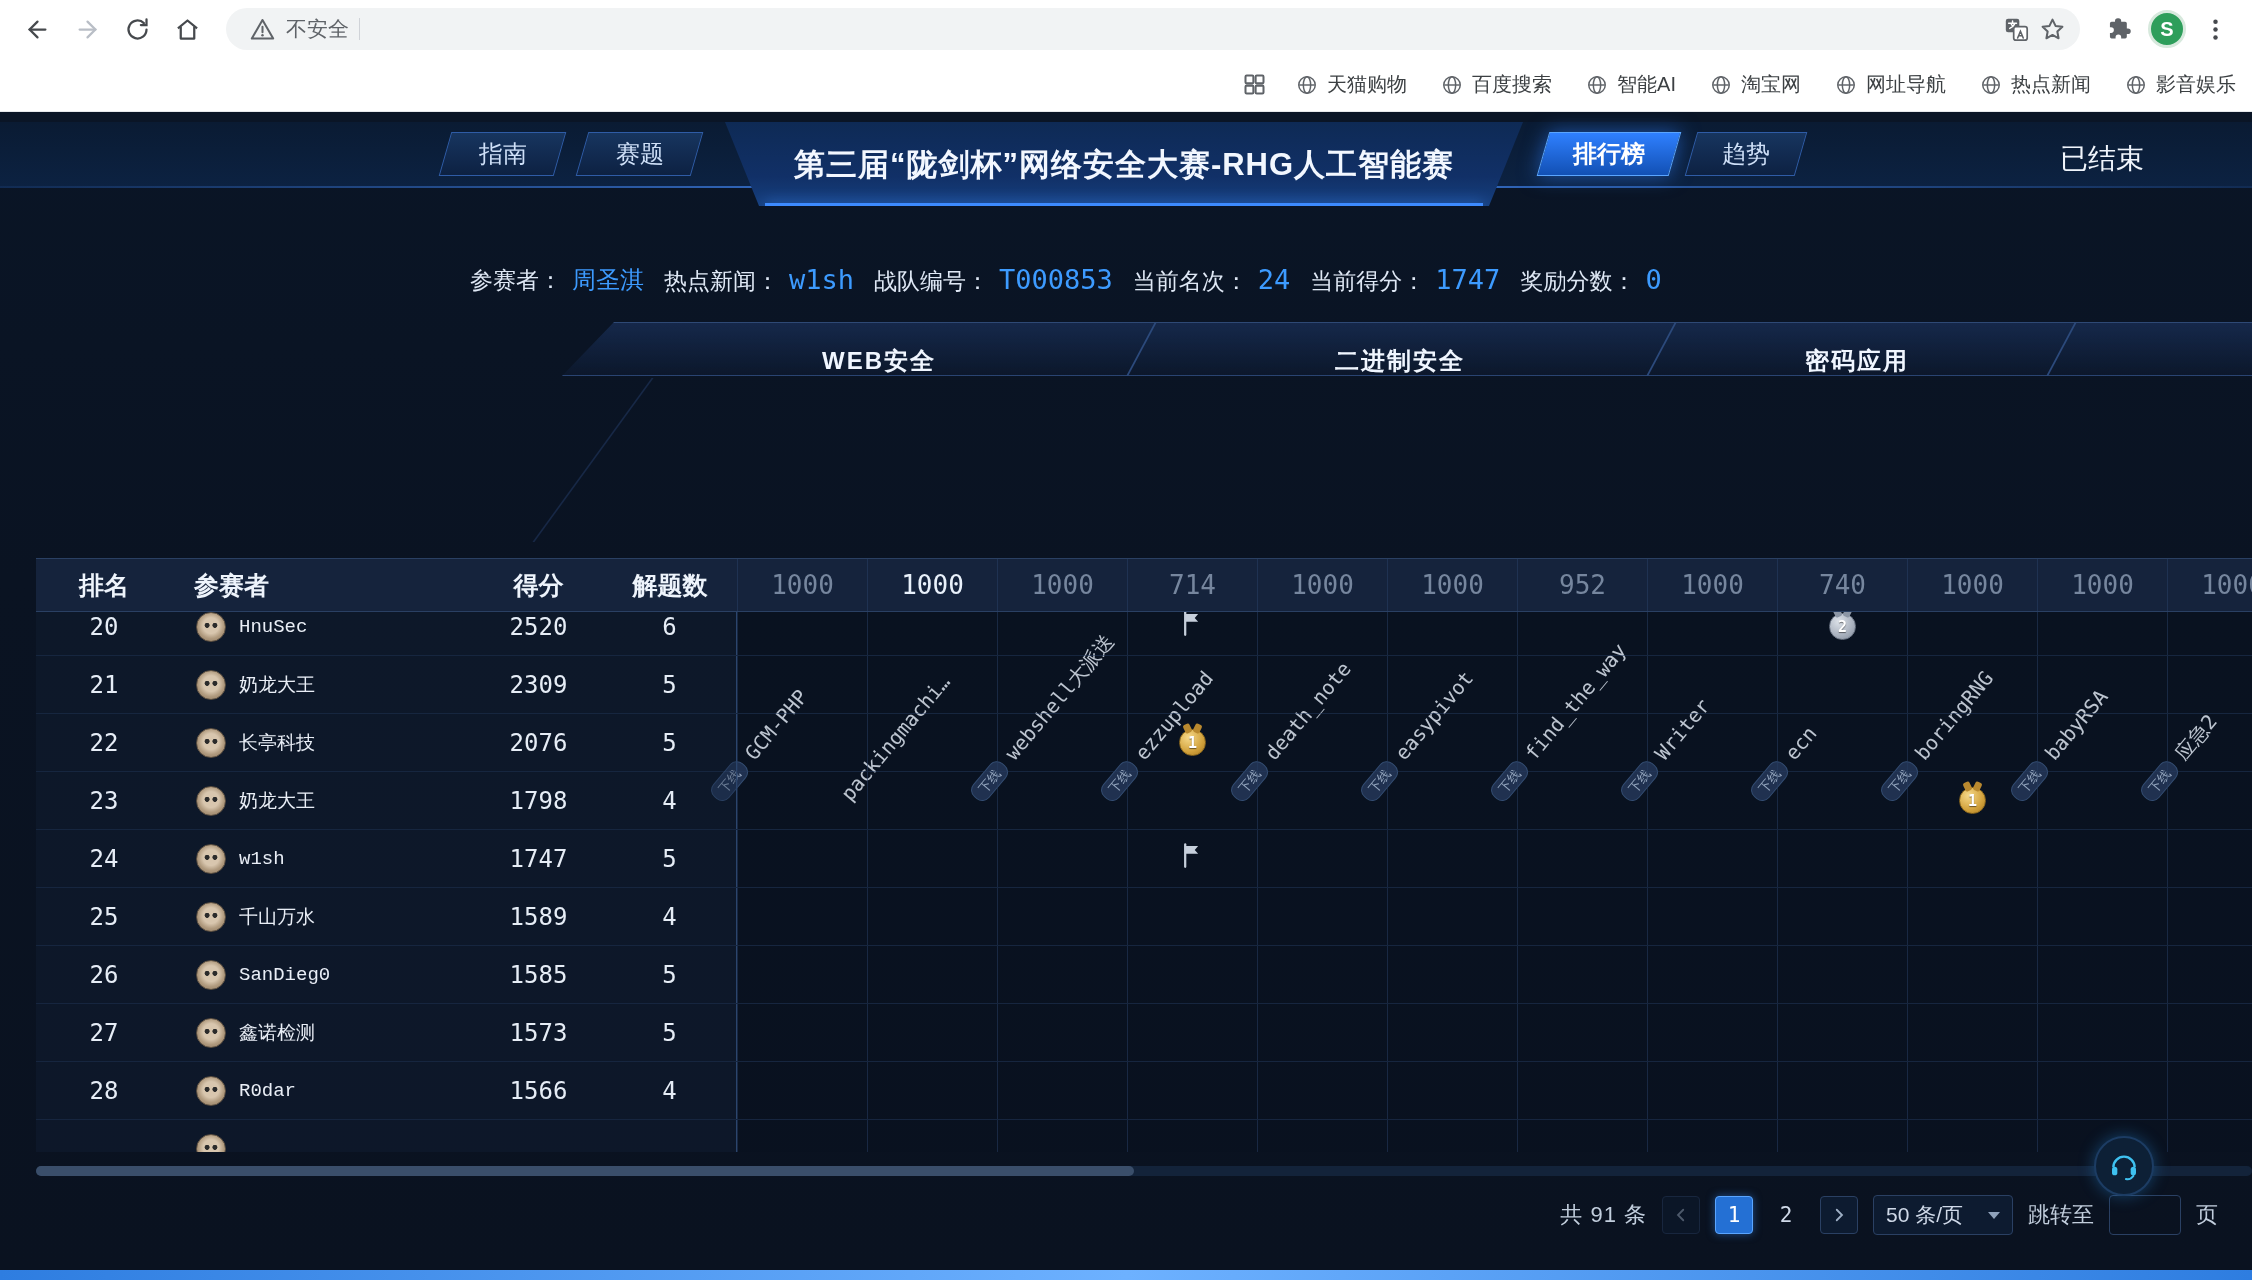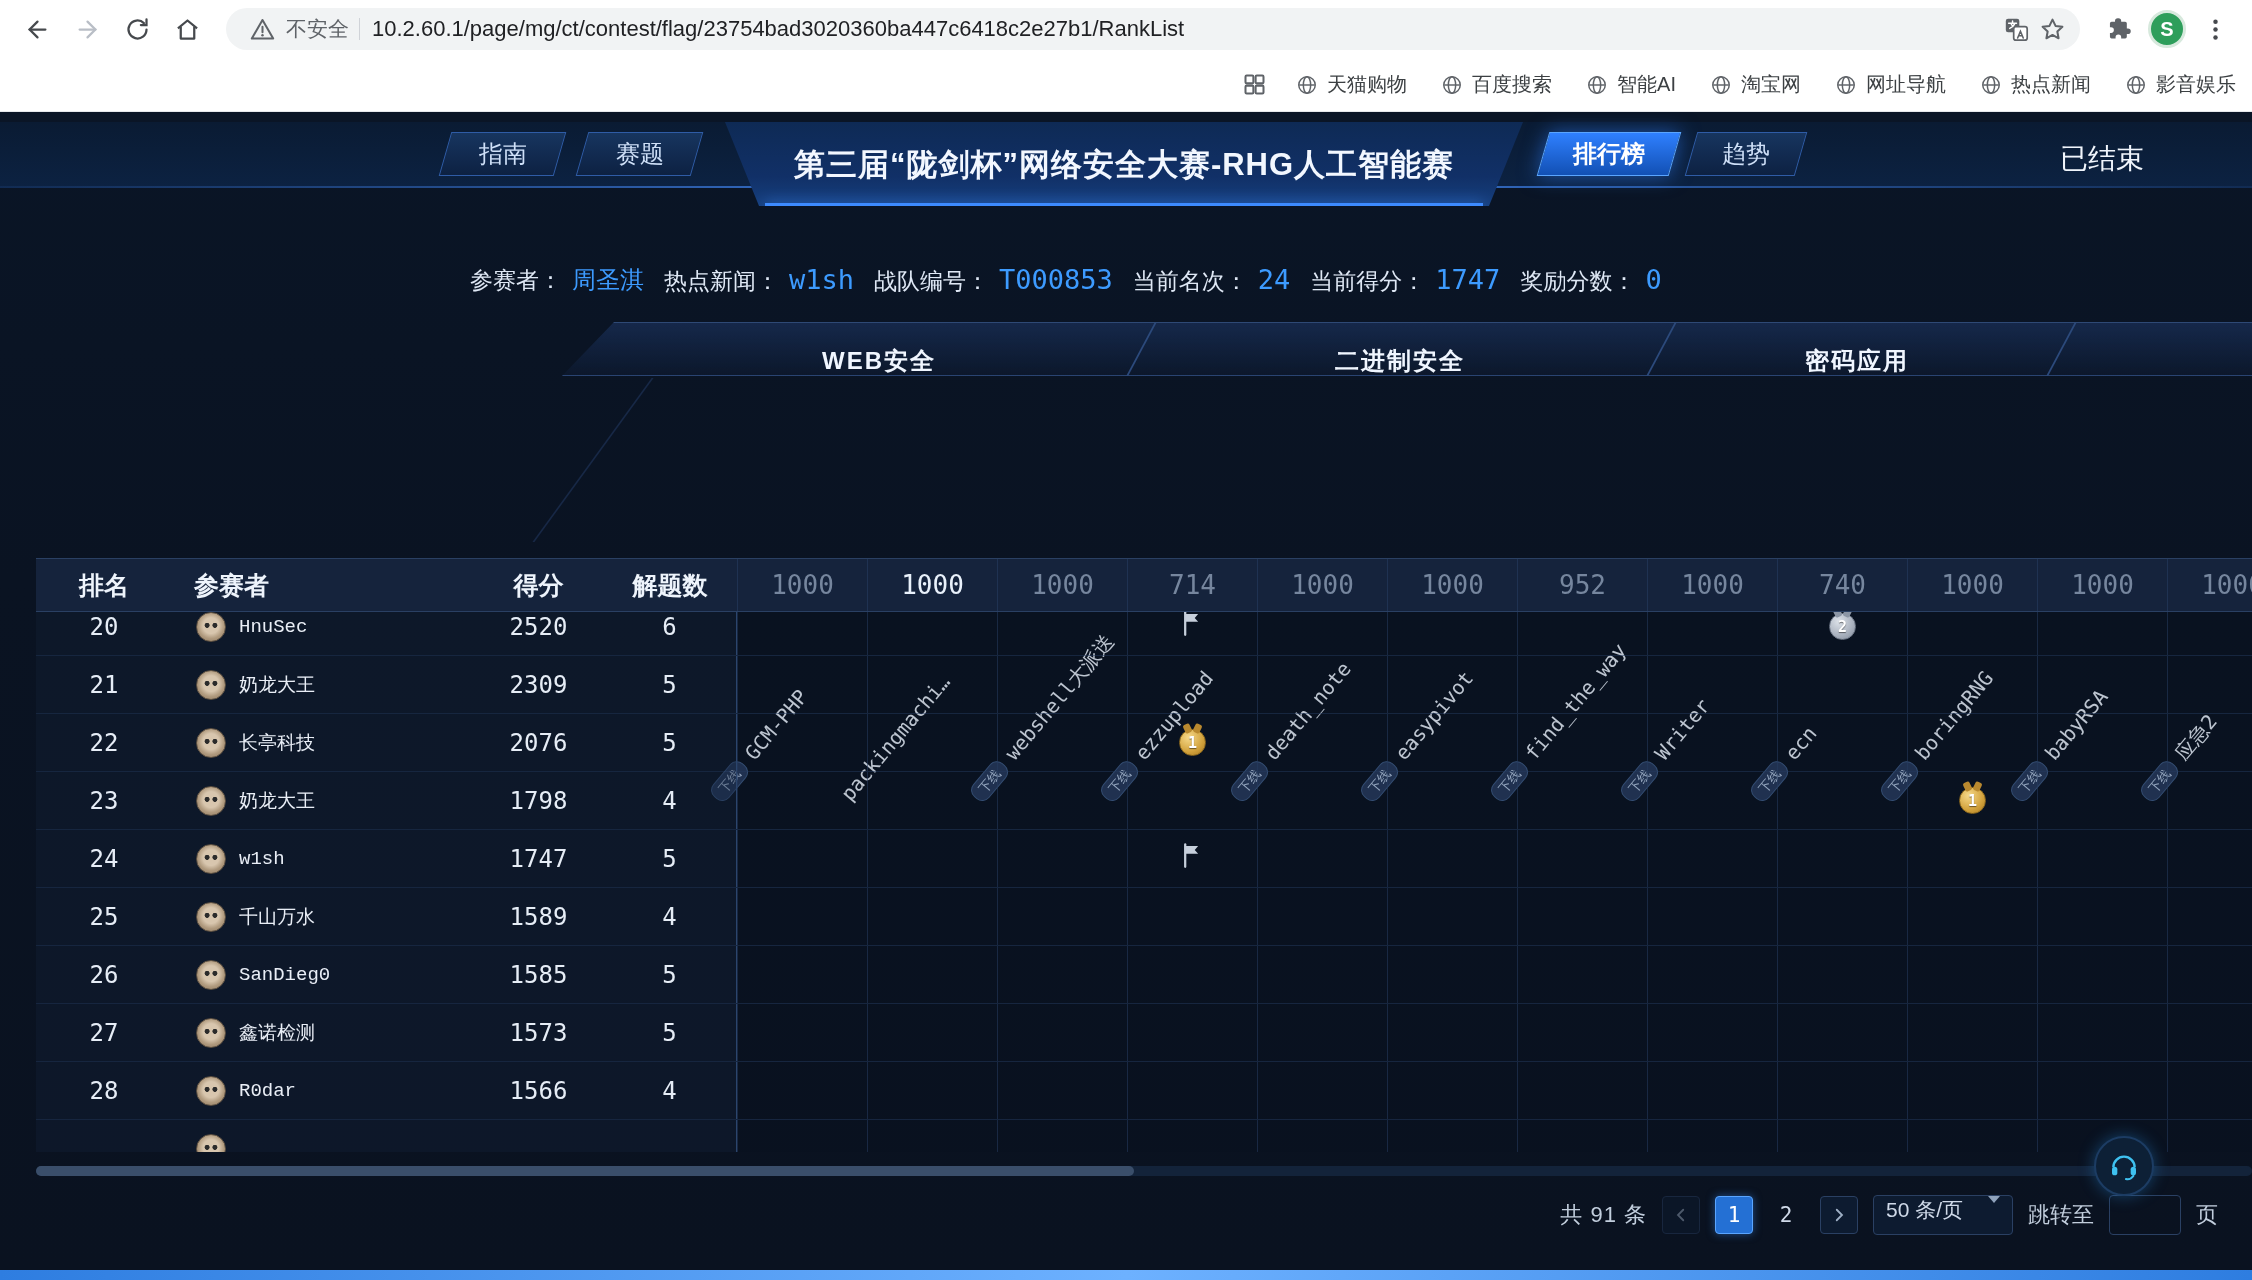--- a/index.html
+++ b/index.html
@@ -122,21 +122,21 @@
   .pg-btn{width:38px;height:38px;border:1px solid #2a4063;background:#0d1b30;border-radius:4px;
           display:flex;align-items:center;justify-content:center;color:#cfd9e8;
           font-family:"DejaVu Sans Mono",monospace;font-size:21px;}
   .pg-btn svg{width:18px;height:18px;}
   .pg-btn.dis{opacity:.45;}
   .pg-pages{display:flex;align-items:center;gap:14px;}
   .pg-page{width:38px;height:38px;display:flex;align-items:center;justify-content:center;border-radius:4px;
            font-family:"DejaVu Sans Mono",monospace;font-size:21px;color:#cfd9e8;}
   .pg-page.active{background:#2470d4;border:1px solid #5aa5ff;color:#fff;box-shadow:0 0 8px rgba(58,140,240,.5);}
   .pg-select{height:40px;min-width:140px;border:1px solid #2a4063;background:#0d1b30;border-radius:4px;
-             display:flex;justify-content:space-between;padding:0 12px;gap:10px;font-size:21px;color:#cfd9e8;}
+             display:flex;align-items:center;justify-content:space-between;padding:8px 12px;gap:10px;font-size:21px;color:#cfd9e8;}
   .chev{width:0;height:0;border-left:6px solid transparent;border-right:6px solid transparent;border-top:7px solid #8fa2bb;}
   .jump{width:72px;height:40px;border:1px solid #2a4063;background:transparent;border-radius:4px;
         color:#e4ecf6;font-size:21px;text-align:center;outline:none;font-family:"DejaVu Sans Mono",monospace;}
 
   .fab{position:absolute;left:2094px;top:1024px;width:60px;height:60px;border-radius:50%;z-index:6;
        background:#0d2036;border:2px solid #1c3c63;box-shadow:0 0 16px rgba(40,140,220,.4);
        display:flex;align-items:center;justify-content:center;}
   .fab svg{width:32px;height:32px;}
   .bottom-strip{position:absolute;left:0;right:0;bottom:0;height:10px;
        background:linear-gradient(90deg,#2e7de0,#6db1ff 50%,#2e7de0);}
@@ -174,21 +174,20 @@
     <div class="omnibox">
       <span class="tb-btn small">
         <svg viewBox="0 0 24 24" fill="none" stroke="#5f6368" stroke-width="1.8" stroke-linejoin="round">
             <path d="M12 3.5L2.5 20h19z"></path>
             <path d="M12 9.5v5" stroke-linecap="round"></path>
             <circle cx="12" cy="17.2" r="1.1" fill="#5f6368" stroke="none"></circle>
           </svg>
       </span>
       <span class="warn-text">不安全</span>
       <span class="omni-sep"></span>
-      <span class="url">10.2.60.1/page/mg/ct/contest/flag/23754bad3020360ba447c6418c2e27b1/RankList</span>
       <span class="omni-spacer"></span>
       <span class="tb-btn small">
         <svg viewBox="0 0 24 24">
             <rect x="2.5" y="2.5" width="12" height="12" rx="2" fill="#5f6368"></rect>
             <path d="M8.5 4.5v2M5 6.5h7M6 11c2-1 4-2.8 4.6-4.5M11 11C9.5 10 8 8.5 7.4 7.3" stroke="#ffffff" stroke-width="1.3" fill="none" stroke-linecap="round"></path>
             <rect x="9.5" y="9.5" width="12" height="12" rx="2" fill="#ffffff" stroke="#5f6368" stroke-width="1.5"></rect>
             <path d="M13 19.5l2.5-6 2.5 6M13.9 17.6h3.3" stroke="#5f6368" stroke-width="1.4" fill="none" stroke-linecap="round"></path>
           </svg>
       </span>
       <span class="tb-btn small">

